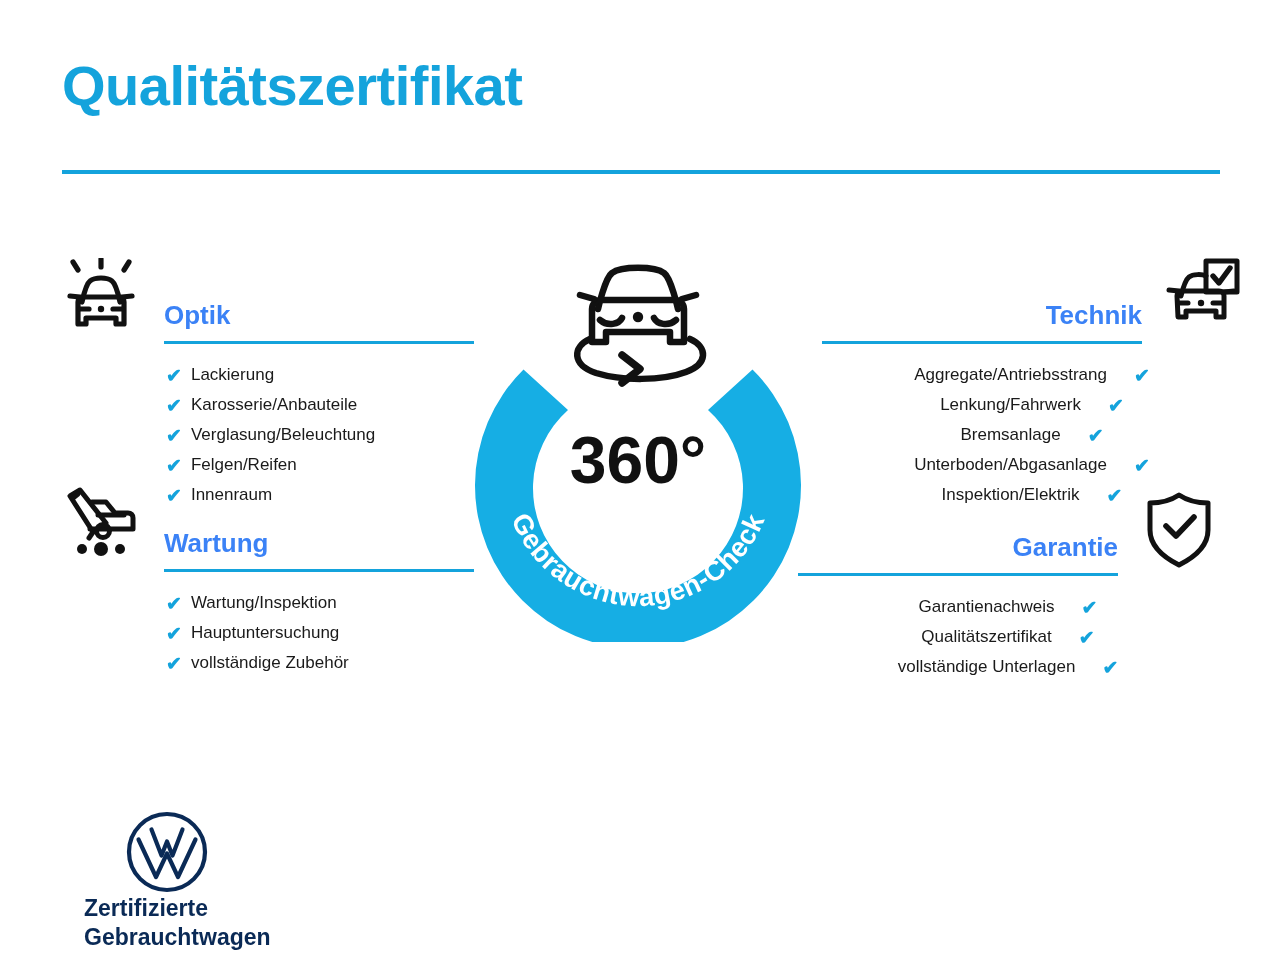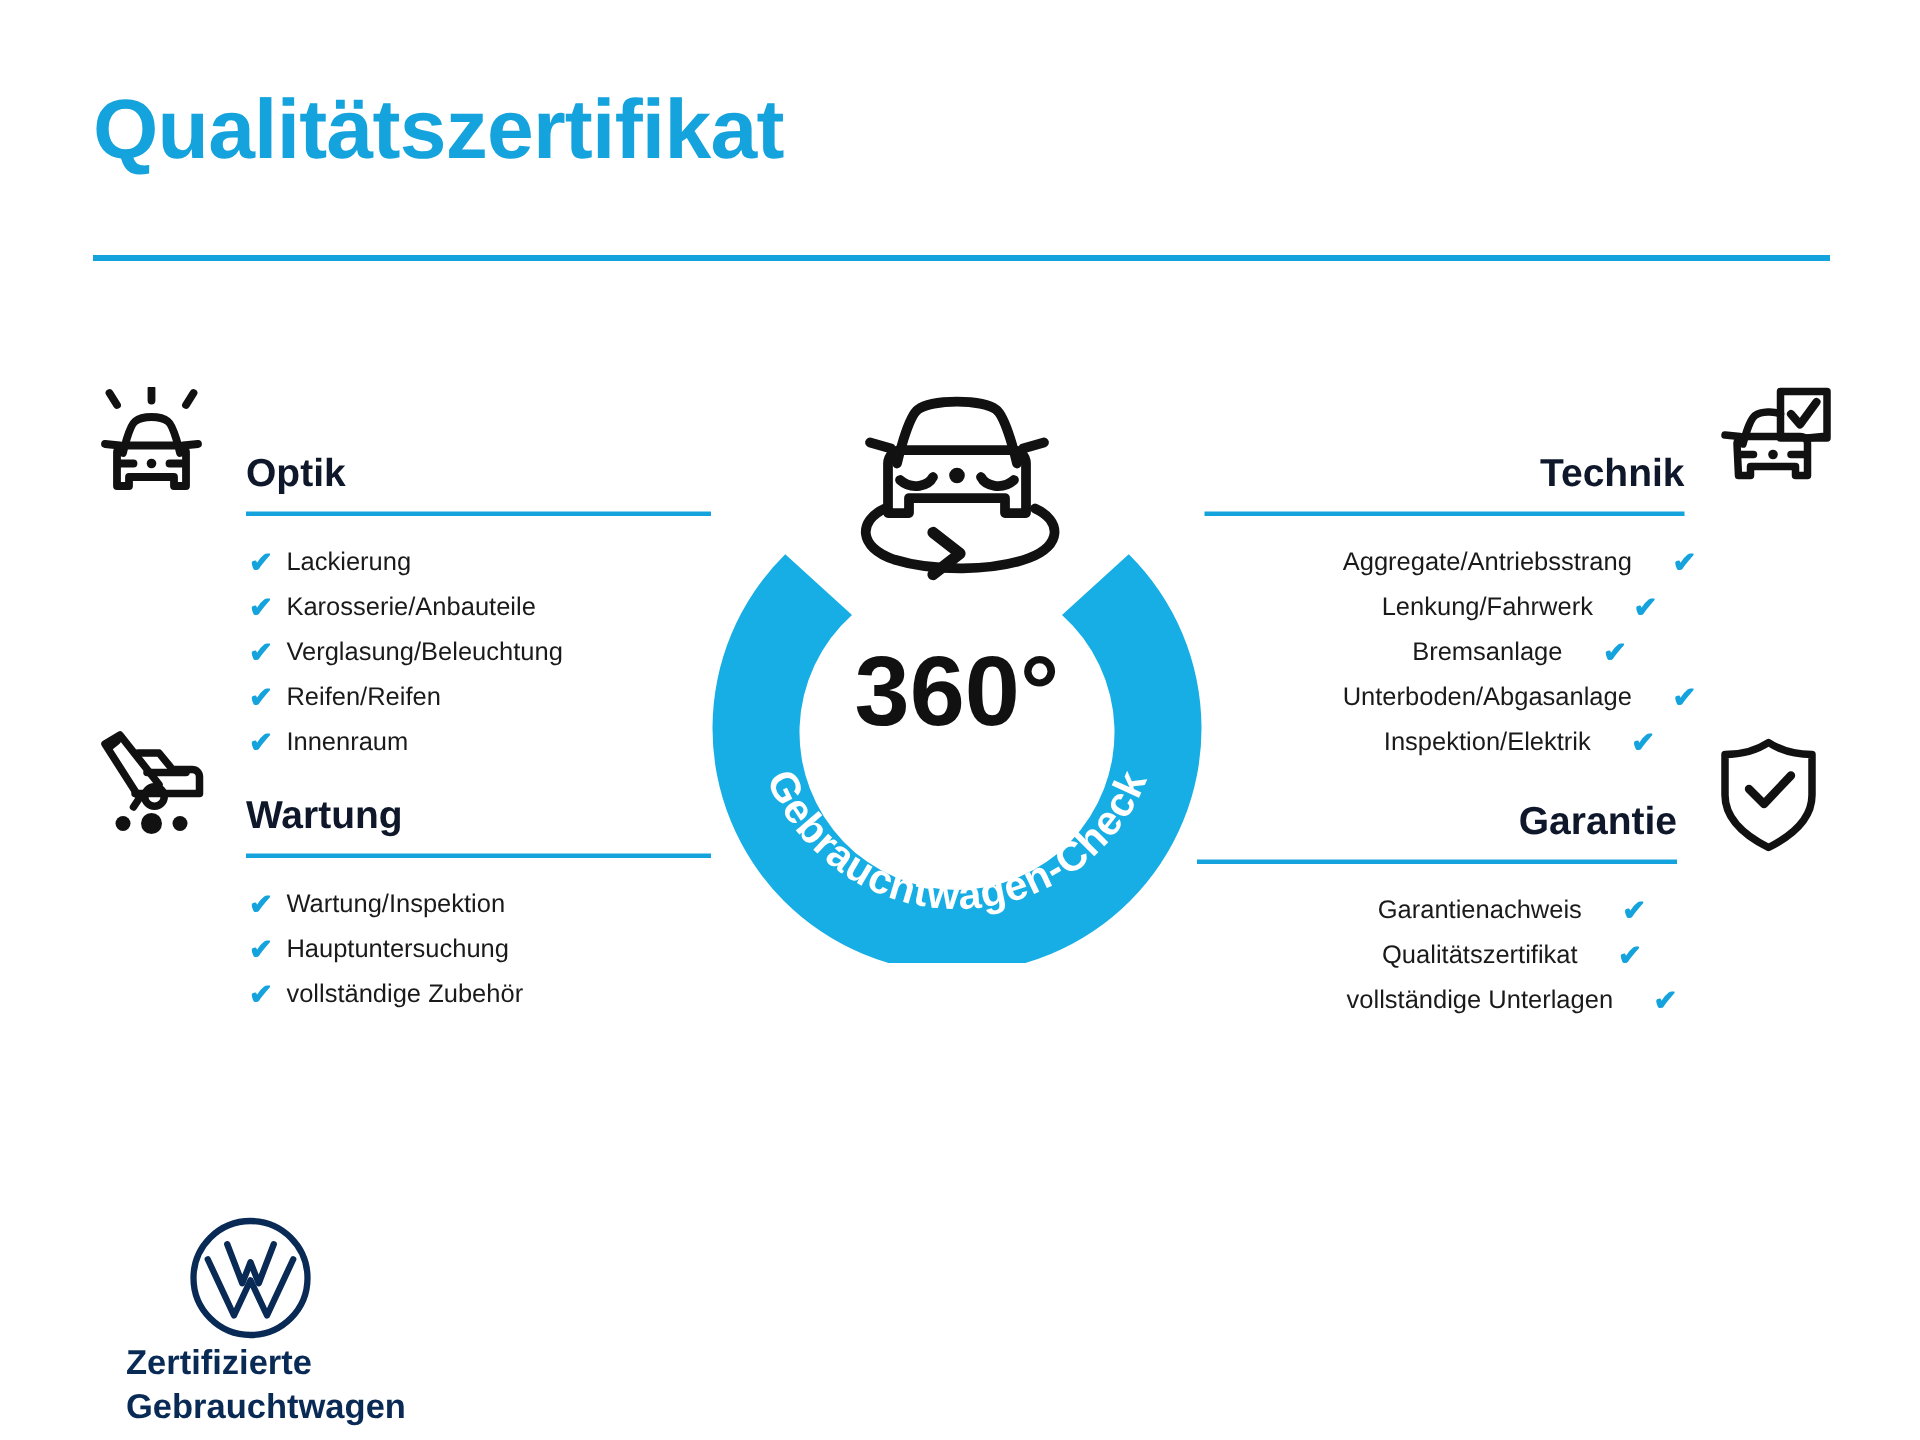--- a/index.html
+++ b/index.html
@@ -42,21 +42,21 @@
     height: 4px;
     background: #14A3DC;
   }
 
   
   .section {
     position: absolute;
   }
   .sec-optik   { left: 62px;  top: 258px; width: 412px; }
   .sec-wartung { left: 62px;  top: 486px; width: 412px; }
-  .sec-technik { left: 803px; top: 258px; width: 420px; }
+  .sec-technik { left: 822px; top: 258px; width: 420px; }
   .sec-garantie{ left: 798px; top: 490px; width: 420px; }
 
   .sec-head {
     display: flex;
     align-items: flex-start;
     height: 92px;
   }
   .sec-head.right { flex-direction: row-reverse; }
 
   .sec-icon {
@@ -76,21 +76,21 @@
     flex-direction: column;
   }
   .sec-head.right .sec-title-wrap {
     padding-left: 0;
     padding-right: 22px;
     align-items: flex-end;
   }
   .sec-title {
     font-size: 26px;
     font-weight: 700;
-    color: #0f172a;
+    color: #3b82f6;
     line-height: 1;
     padding-top: 44px;
     white-space: nowrap;
   }
   .sec-rule {
     margin-top: 13px;
     width: 100%;
     height: 3px;
     background: #14A3DC;
   }
@@ -189,21 +189,21 @@
       <li class="check-item">
         <span class="tick">✔</span>
         <span>Karosserie/Anbauteile</span>
       </li>
       <li class="check-item">
         <span class="tick">✔</span>
         <span>Verglasung/Beleuchtung</span>
       </li>
       <li class="check-item">
         <span class="tick">✔</span>
-        <span>Reifen/Reifen</span>
+        <span>Felgen/Reifen</span>
       </li>
       <li class="check-item">
         <span class="tick">✔</span>
         <span>Innenraum</span>
       </li>
     </ul>
   </div>
 
   <div class="section sec-wartung">
     <div class="sec-head">

